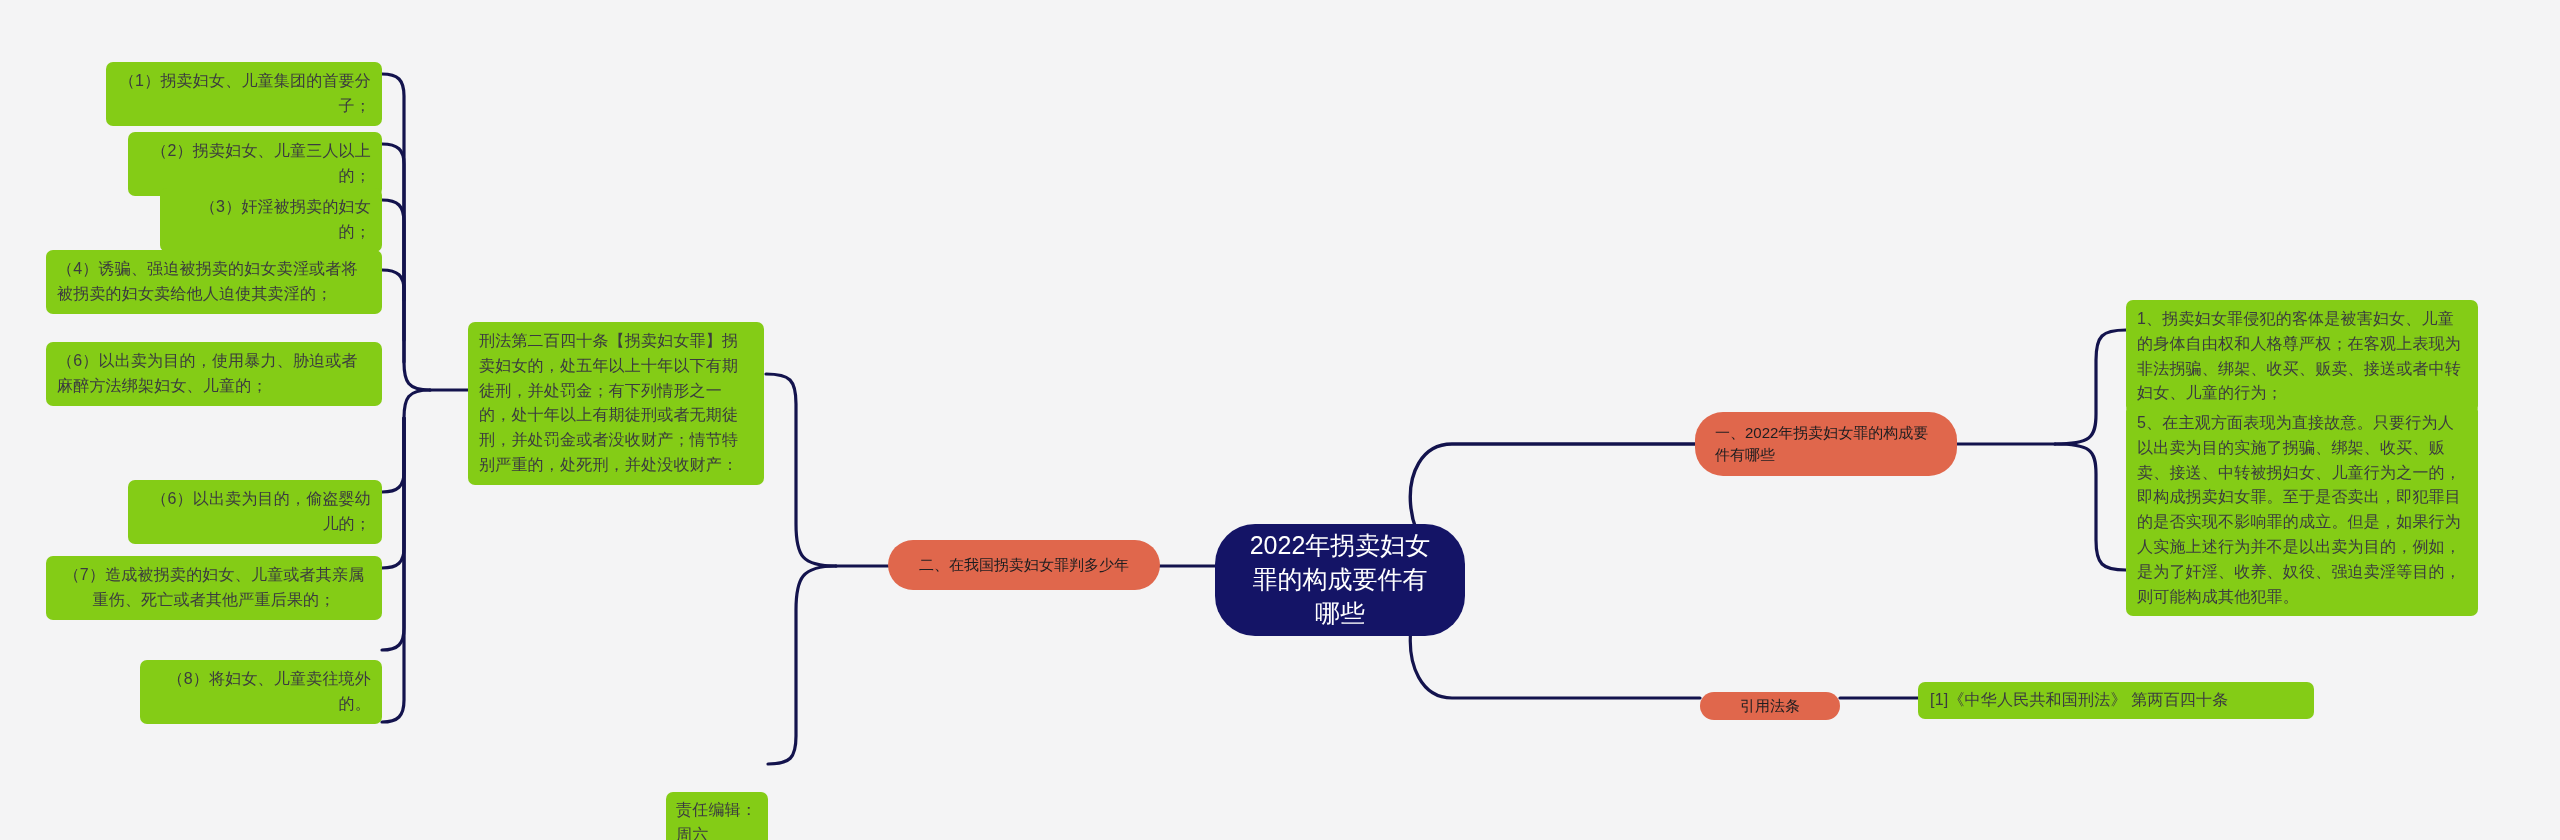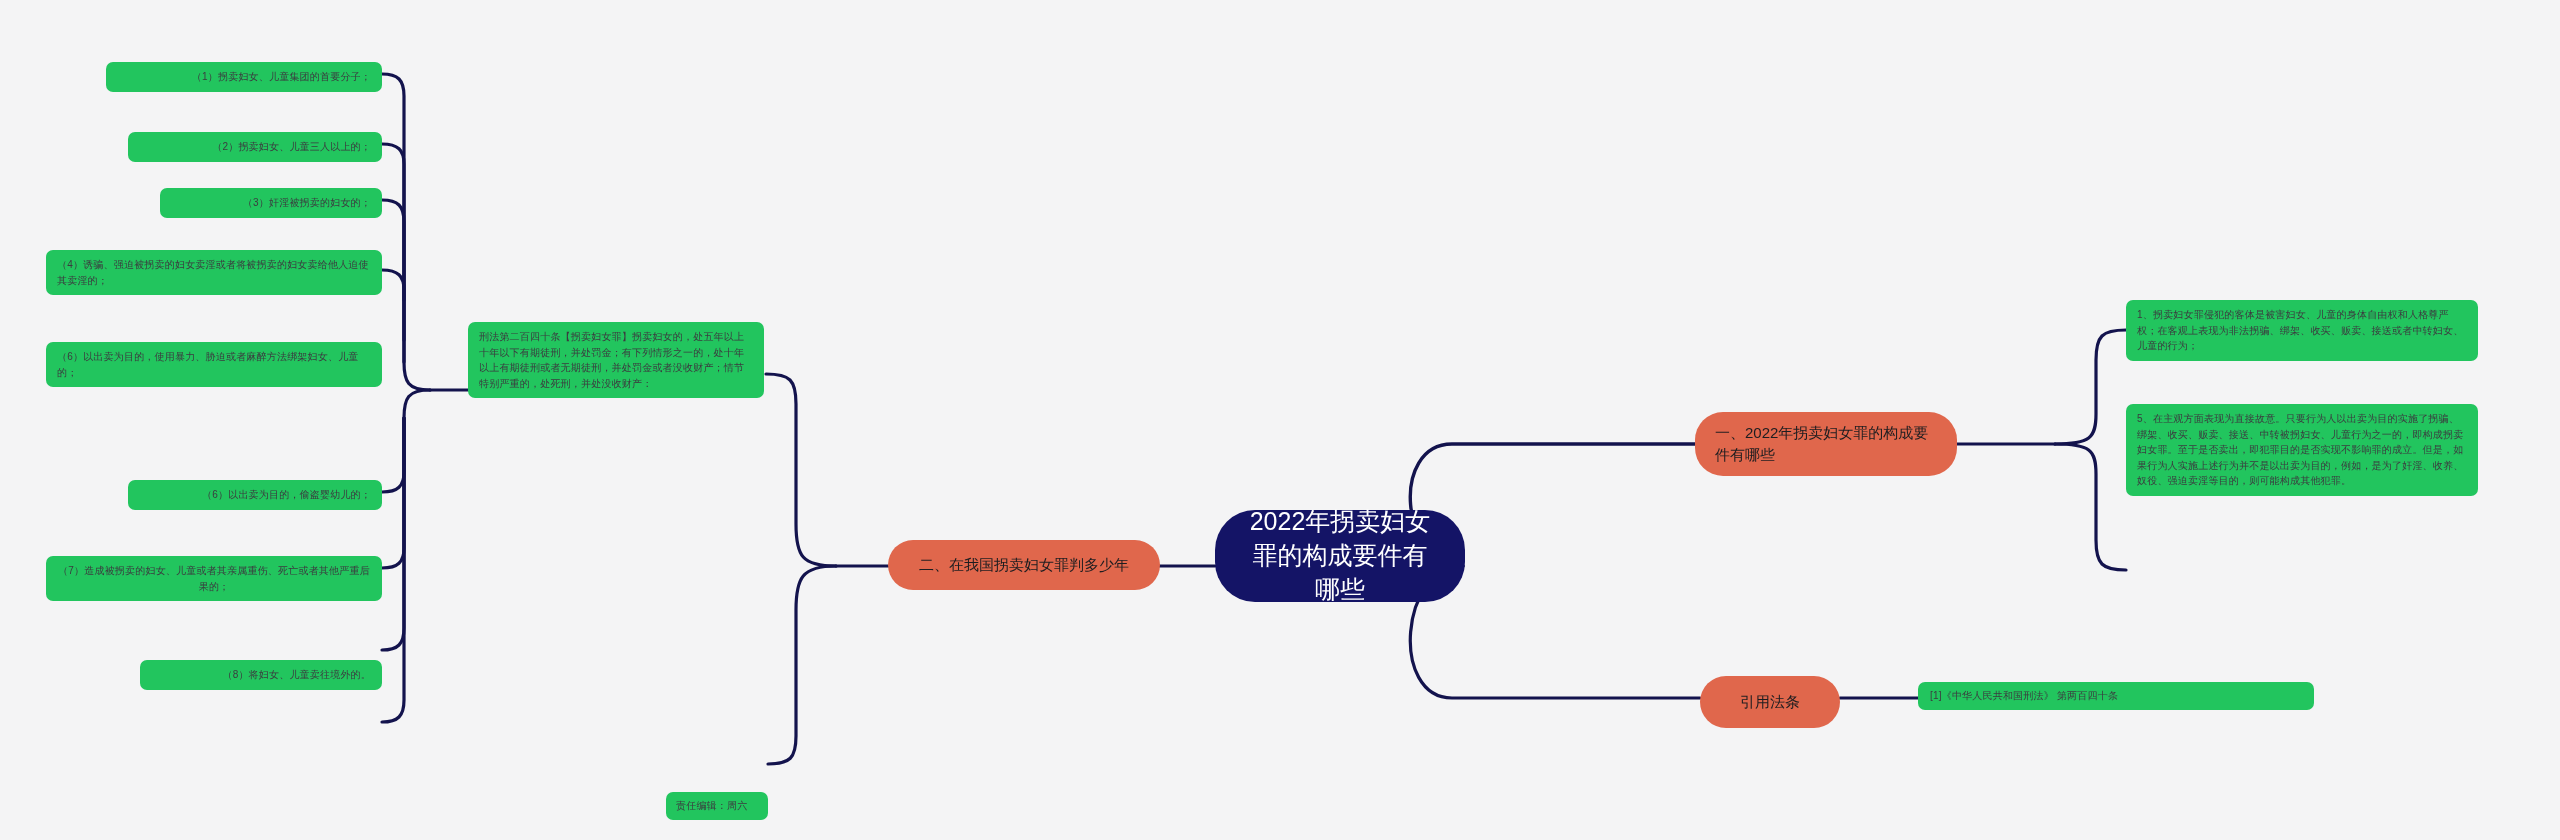--- a/index.html
+++ b/index.html
@@ -25,24 +25,24 @@
     width: 2560px;
     height: 840px;
     pointer-events: none;
   }
   .node {
     position: absolute;
     box-sizing: border-box;
   }
   
   .chip {
-    background: #22c55e;
+    background: #84cc16;
     border-radius: 7px;
     color: #3b3b3f;
-    font-size: 10px;
+    font-size: 16px;
     line-height: 1.55;
     padding: 7px 11px;
     letter-spacing: 0.2px;
   }
   .chip.right-al { text-align: right; }
   .chip.left-al  { text-align: left; }
 
   
   .root {
     background: #141466;
@@ -100,33 +100,33 @@
       <path d="M404,362 L404,164 C404,150 398,144 382,144"></path>
       <path d="M404,300 C404,254 404,230 404,222 C404,206 398,200 382,200"></path>
       <path d="M404,340 C404,320 404,300 404,290 C404,276 398,270 382,270"></path>
       <path d="M430,390 C408,390 404,398 404,418 L404,472 C404,486 398,492 382,492"></path>
       <path d="M404,418 L404,548 C404,562 398,568 382,568"></path>
       <path d="M404,418 L404,628 C404,644 398,650 382,650"></path>
       <path d="M404,418 L404,700 C404,716 398,722 382,722"></path>
     </g>
   </svg>
 
-  <div class="node root" style="left:1215px; top:510px; width:250px; height:92px;">
+  <div class="node root" style="left:1215px; top:524px; width:250px; height:112px;">
     <span>2022年拐卖妇女罪的构成要件有哪些</span>
   </div>
 
   <div class="node branch" style="left:1695px; top:412px; width:262px; height:64px;">
     <span>一、2022年拐卖妇女罪的构成要件有哪些</span>
   </div>
 
   <div class="node branch center-al" style="left:888px; top:540px; width:272px; height:50px;">
     <span>二、在我国拐卖妇女罪判多少年</span>
   </div>
 
-  <div class="node branch center-al" style="left:1700px; top:676px; width:140px; height:52px;">
+  <div class="node branch center-al" style="left:1700px; top:692px; width:140px; height:28px;">
     <span>引用法条</span>
   </div>
 
   <div class="node chip left-al" style="left:2126px; top:300px; width:352px;">
     <span>1、拐卖妇女罪侵犯的客体是被害妇女、儿童的身体自由权和人格尊严权；在客观上表现为非法拐骗、绑架、收买、贩卖、接送或者中转妇女、儿童的行为；</span>
   </div>
 
   <div class="node chip left-al" style="left:2126px; top:404px; width:352px;">
     <span>5、在主观方面表现为直接故意。只要行为人以出卖为目的实施了拐骗、绑架、收买、贩卖、接送、中转被拐妇女、儿童行为之一的，即构成拐卖妇女罪。至于是否卖出，即犯罪目的是否实现不影响罪的成立。但是，如果行为人实施上述行为并不是以出卖为目的，例如，是为了奸淫、收养、奴役、强迫卖淫等目的，则可能构成其他犯罪。</span>
   </div>

